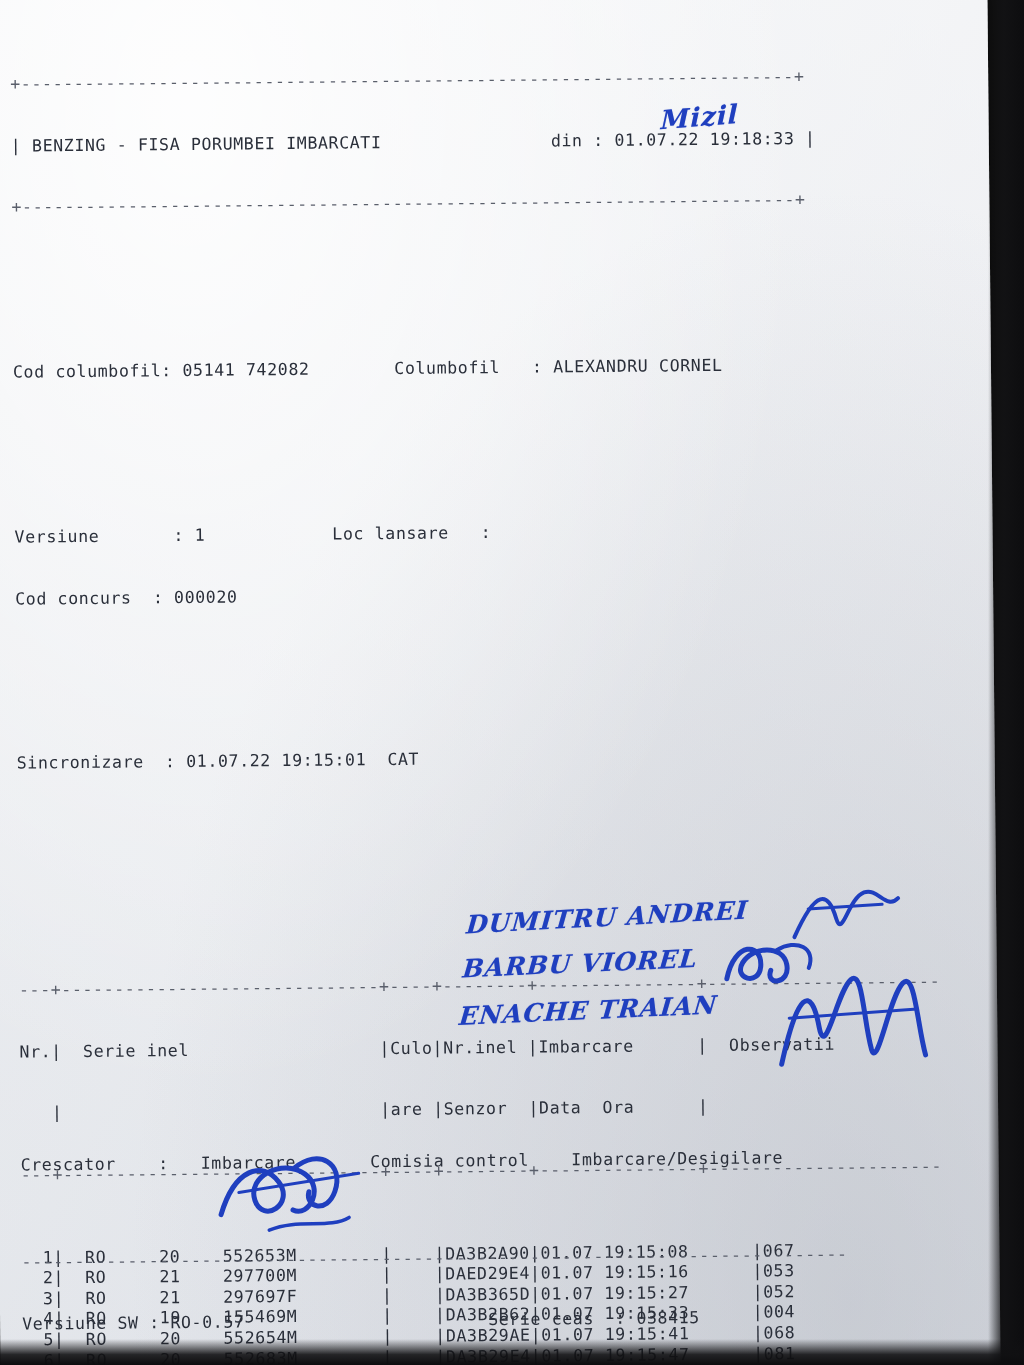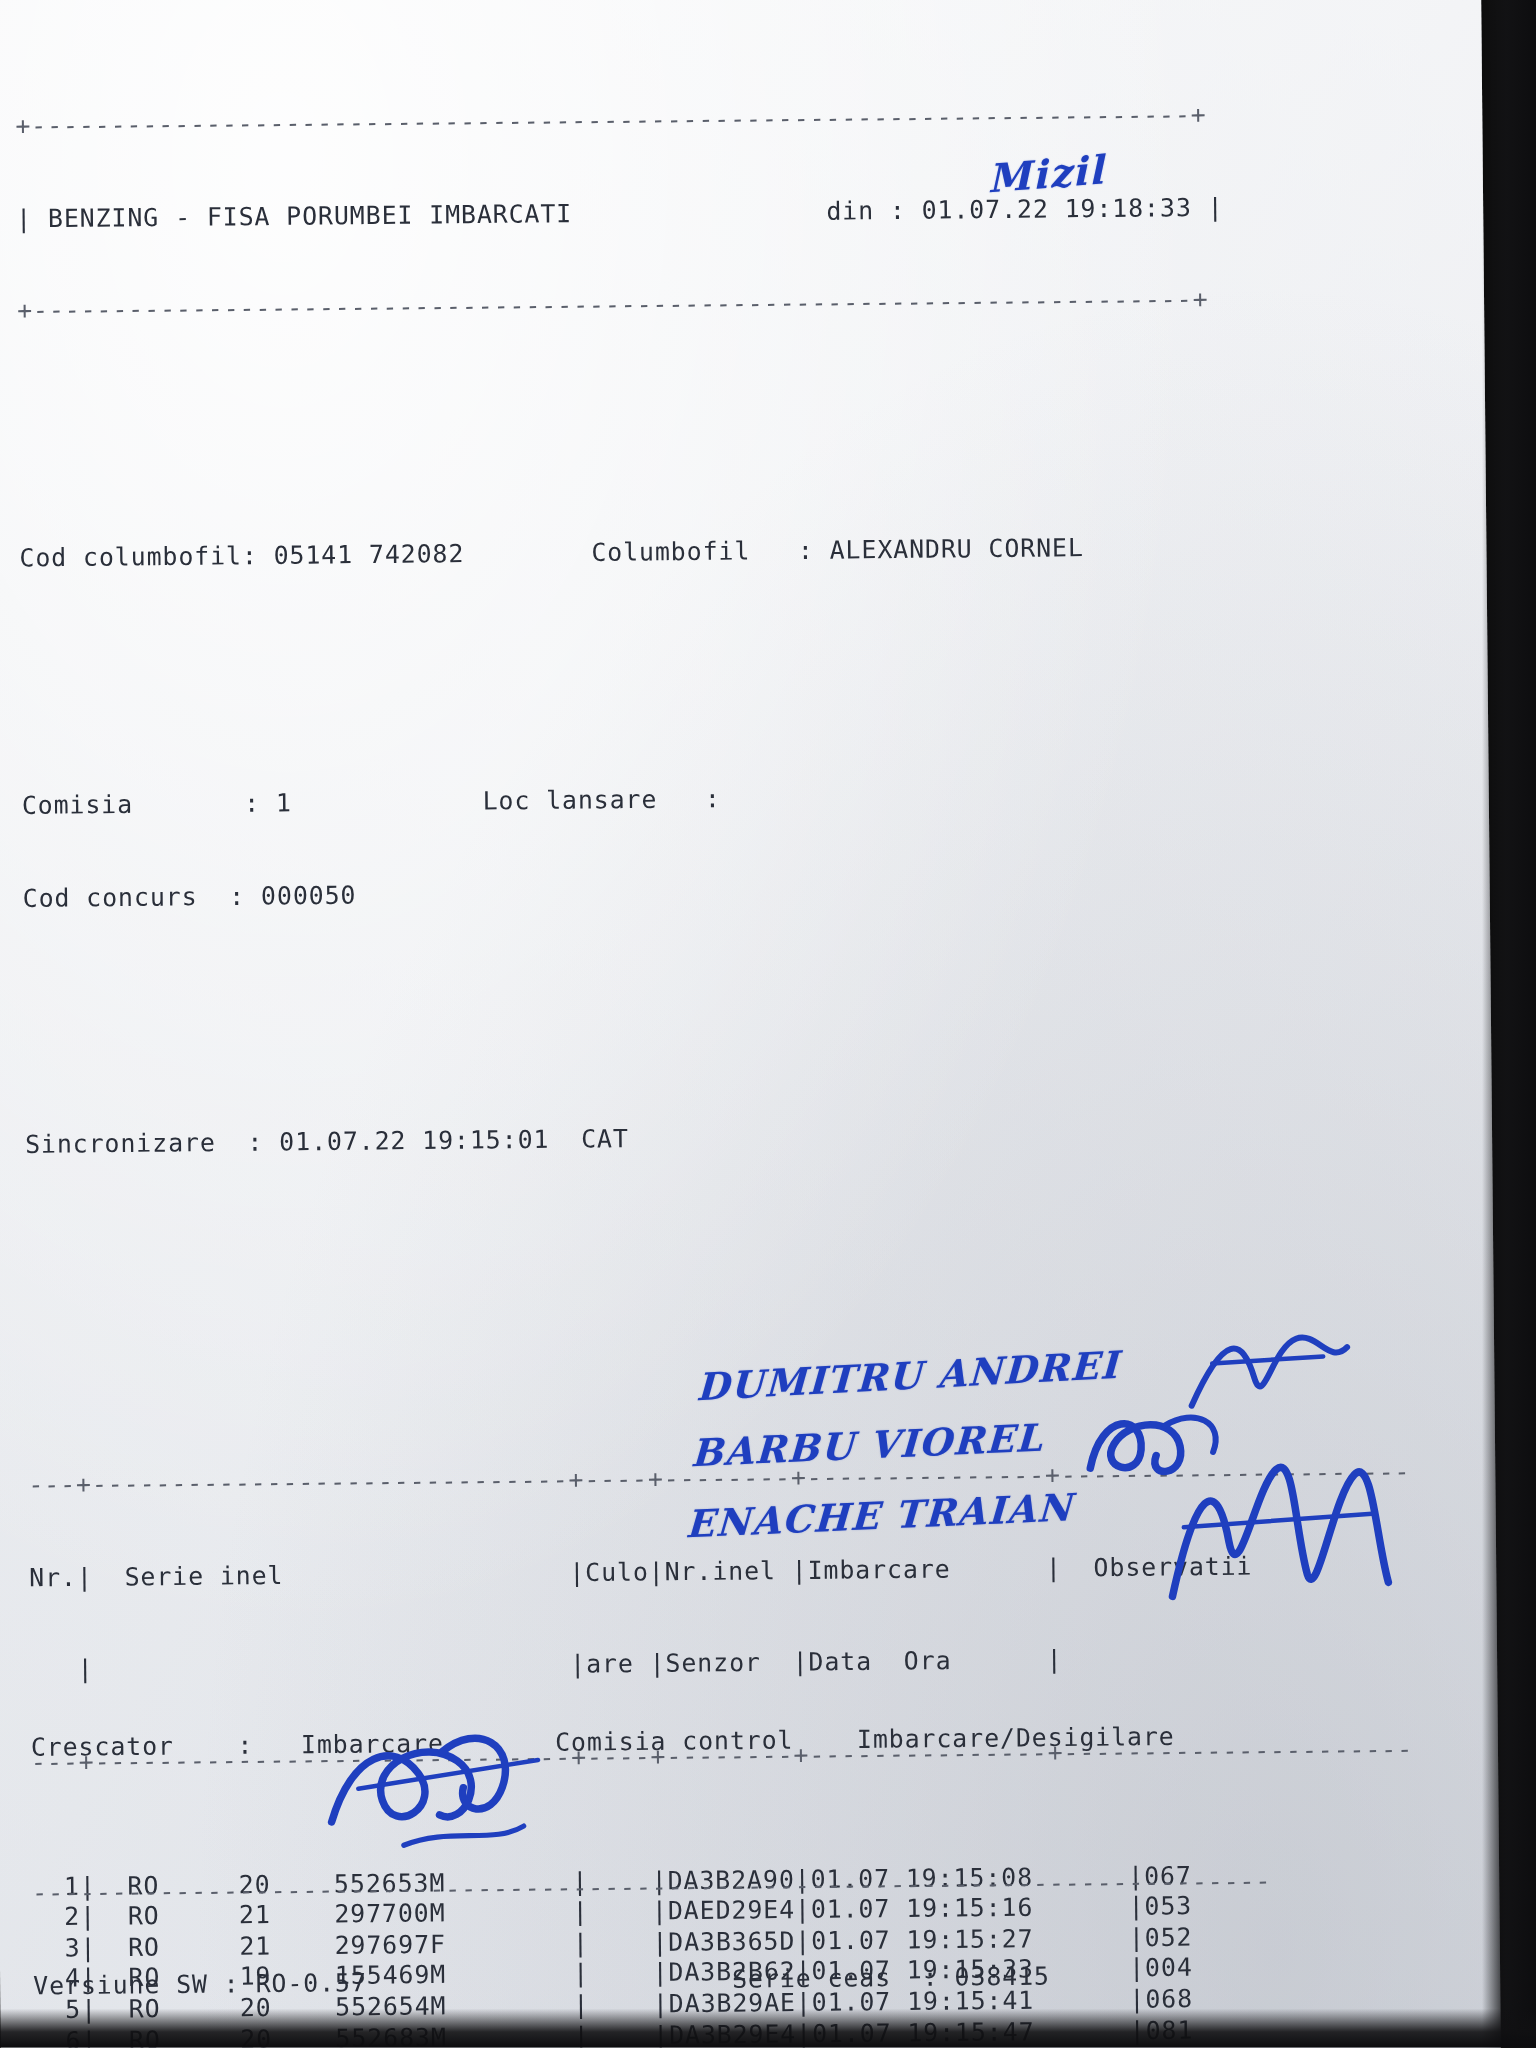--- a/index.html
+++ b/index.html
@@ -106,22 +106,22 @@
       <div class="line rule">+-------------------------------------------------------------------------+</div>
       <div class="line">| BENZING - FISA PORUMBEI IMBARCATI                din : 01.07.22 19:18:33 |</div>
       <div class="line rule">+-------------------------------------------------------------------------+</div>
 
       <div class="spacer"></div>
 
       <div class="line"><span>Cod columbofil:</span> <span>05141 742082</span>        <span>Columbofil</span>   <span>: ALEXANDRU CORNEL</span></div>
 
       <div class="spacer"></div>
 
-      <div class="line"><span>Comisia</span>       <span>: 1</span>            <span>Loc lansare</span>   <span>:</span></div>
-      <div class="line"><span>Cod concurs</span>  <span>: 000050</span></div>
+      <div class="line"><span>Versiune</span>       <span>: 1</span>            <span>Loc lansare</span>   <span>:</span></div>
+      <div class="line"><span>Cod concurs</span>  <span>: 000020</span></div>
 
       <div class="spacer"></div>
 
       <div class="line"><span>Sincronizare</span>  <span>: 01.07.22 19:15:01  CAT</span></div>
 
       <div class="spacer"></div>
       <div class="spacer"></div>
 
       <div class="line rule">---+------------------------------+----+--------+---------------+----------------------</div>
       <div class="line">Nr.|  Serie inel                  |Culo|Nr.inel |Imbarcare      |  Observatii</div>

